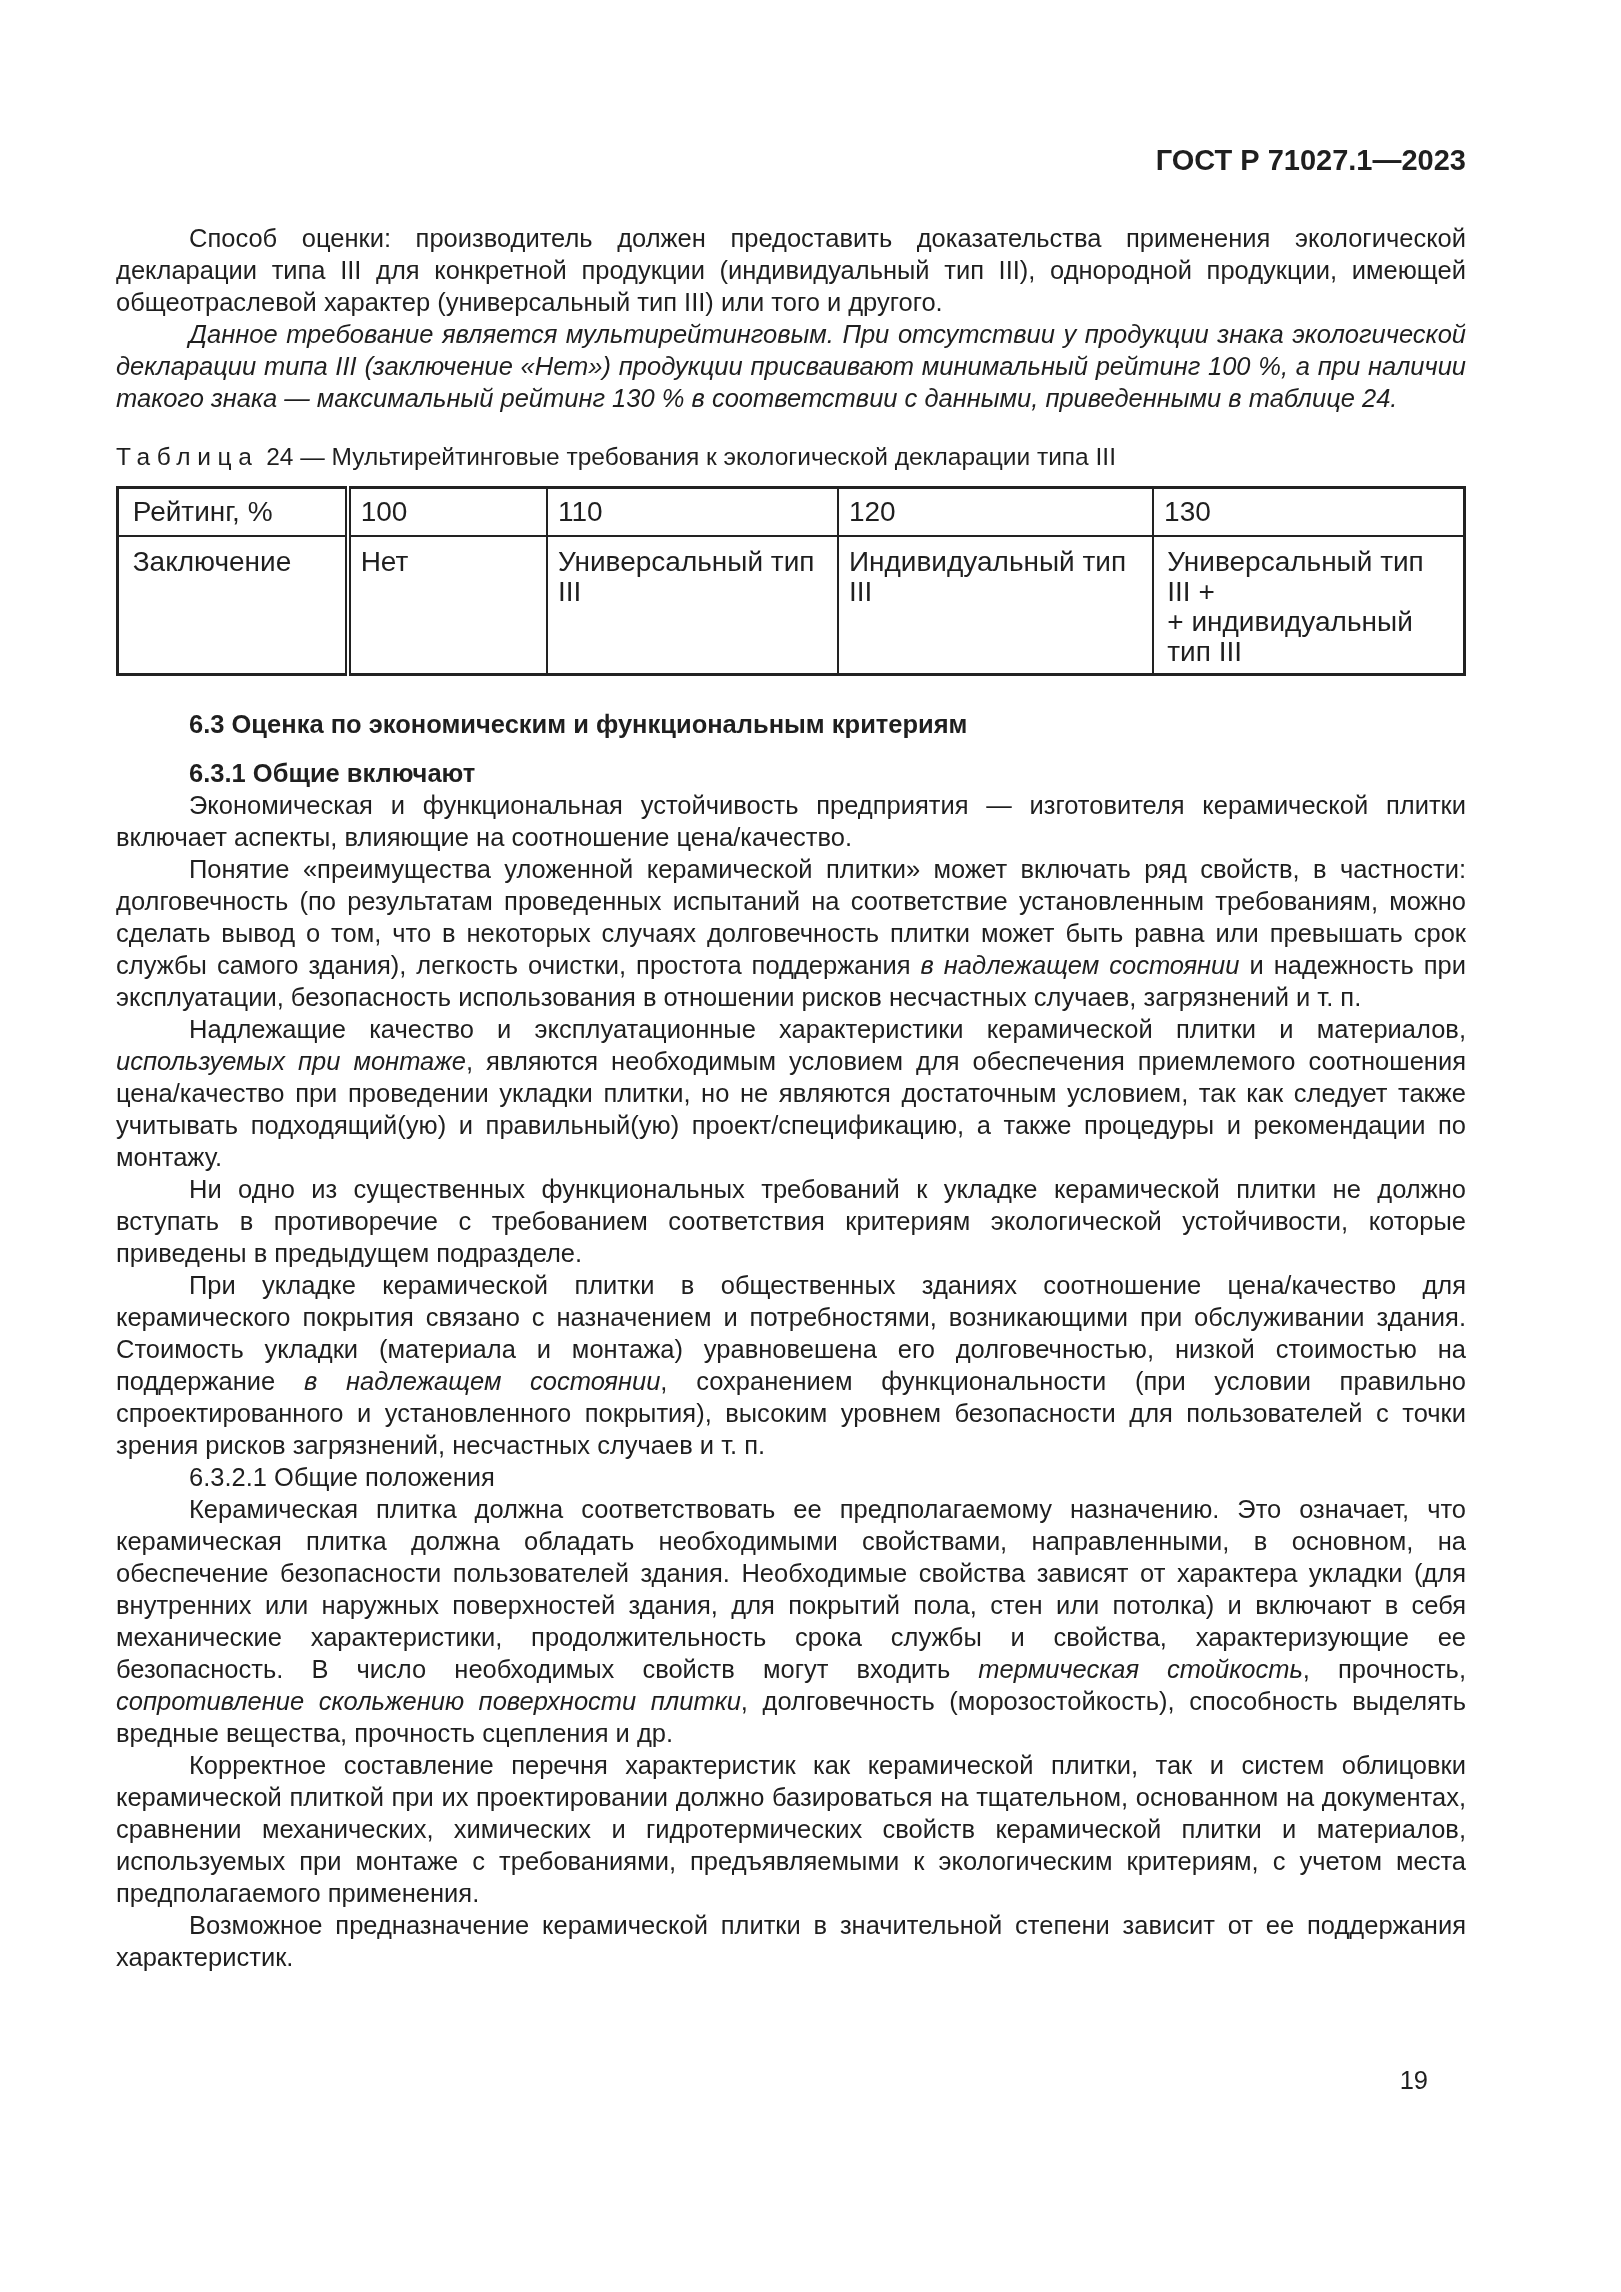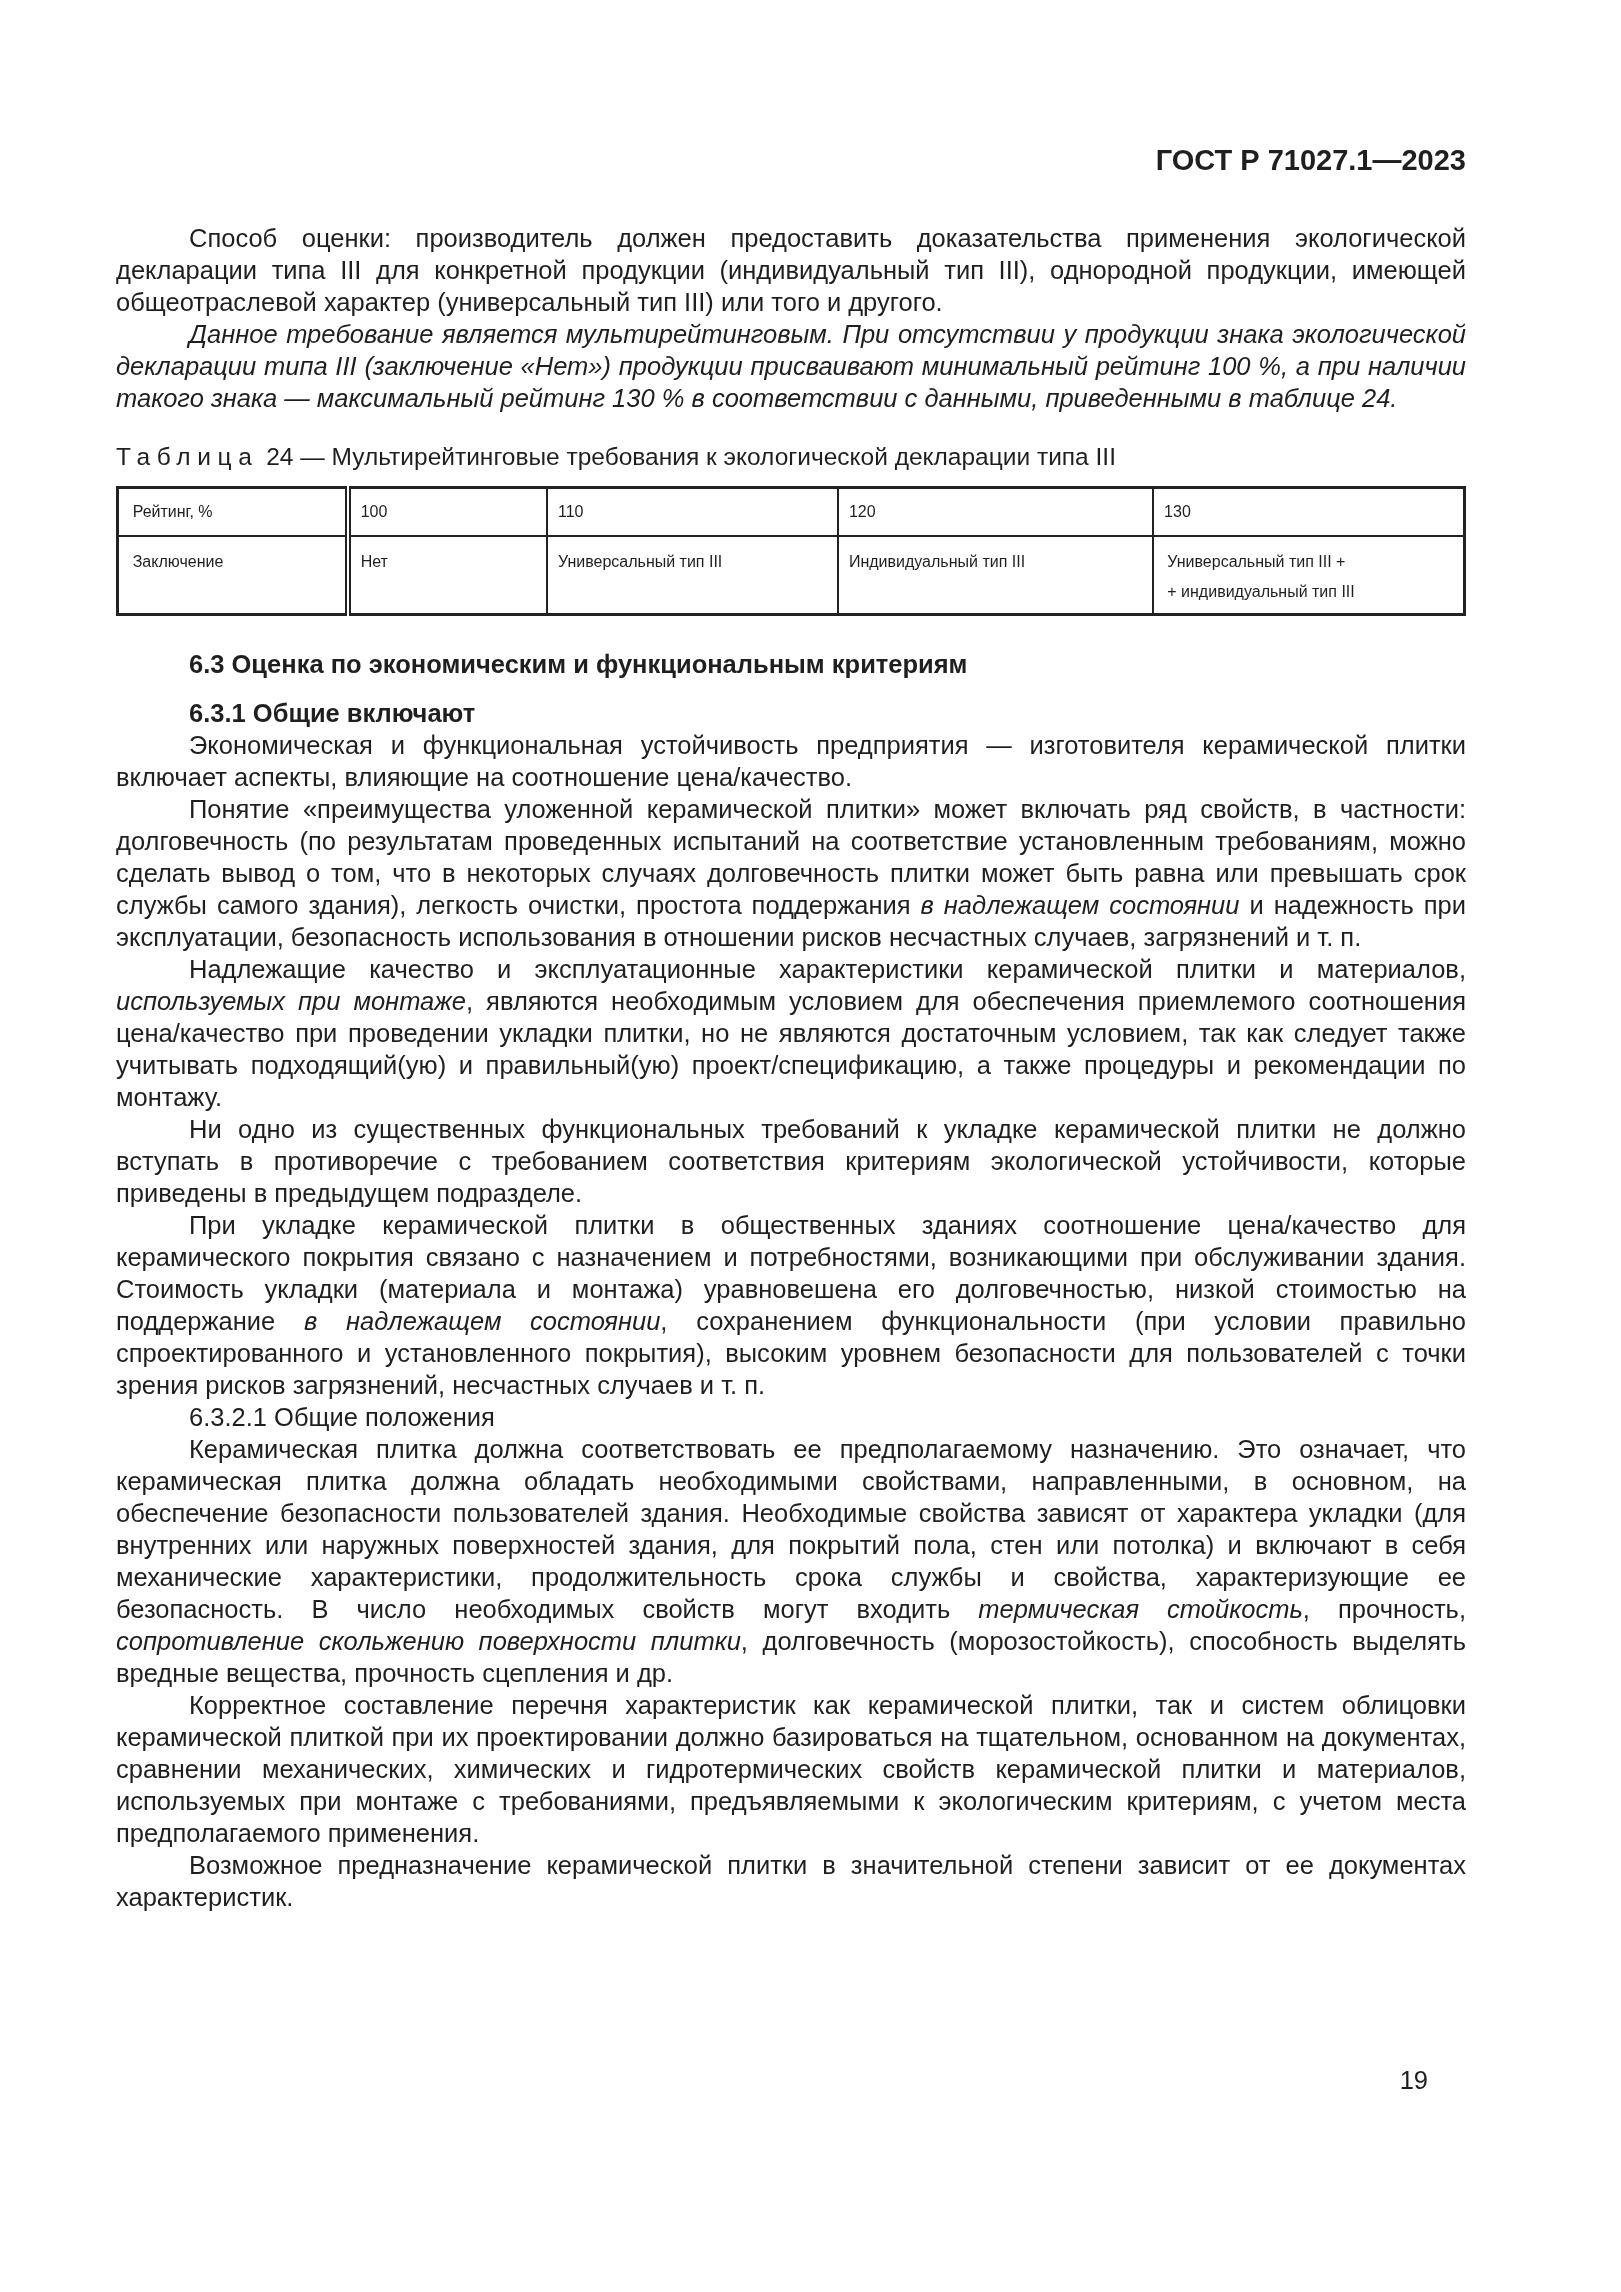--- a/index.html
+++ b/index.html
@@ -41,21 +41,21 @@
     font-size: 24.5px;
     line-height: 29px;
     text-align: left;
   }
   .caption-word { letter-spacing: 0.27em; }
   .caption-num { margin-left: 7.8px; }
   table.t24 {
     width: 100%;
     border-collapse: collapse;
     table-layout: fixed;
-    font-size: 16px;
+    font-size: 28px;
     line-height: 30px;
     border: 3.9px solid #222;
   }
   table.t24 td {
     border: 2px solid #222;
     padding: 5.9px 9.8px;
   }
   table.t24 tr.header-row td {
     height: 49px;
     vertical-align: middle;
@@ -146,18 +146,18 @@
 
   <p class="body"><span>При укладке керамической плитки в общественных зданиях соотношение цена/качество для керамического покрытия связано с назначением и потребностями, возникающими при обслуживании здания. Стоимость укладки (материала и монтажа) уравновешена его долговечностью, низкой стоимостью на поддержание </span><em>в надлежащем состоянии</em><span>, сохранением функциональности (при условии правильно спроектированного и установленного покрытия), высоким уровнем безопасности для пользователей с точки зрения рисков загрязнений, несчастных случаев и т. п.</span></p>
 
 
   <h4 class="h h-6321">6.3.2.1 Общие положения</h4>
 
   <p class="body"><span>Керамическая плитка должна соответствовать ее предполагаемому назначению. Это означает, что керамическая плитка должна обладать необходимыми свойствами, направленными, в основном, на обеспечение безопасности пользователей здания. Необходимые свойства зависят от характера укладки (для внутренних или наружных поверхностей здания, для покрытий пола, стен или потолка) и включают в себя механические характеристики, продолжительность срока службы и свойства, характеризующие ее безопасность. В число необходимых свойств могут входить </span><em>термическая стойкость</em><span>, прочность, </span><em>сопротивление скольжению поверхности плитки</em><span>, долговечность (морозостойкость), способность выделять вредные вещества, прочность сцепления и др.</span></p>
 
   <p class="body">Корректное составление перечня характеристик как керамической плитки, так и систем облицовки керамической плиткой при их проектировании должно базироваться на тщательном, основанном на документах, сравнении механических, химических и гидротермических свойств керамической плитки и материалов, используемых при монтаже с требованиями, предъявляемыми к экологическим критериям, с учетом места предполагаемого применения.</p>
 
-  <p class="body">Возможное предназначение керамической плитки в значительной степени зависит от ее документах характеристик.</p>
+  <p class="body">Возможное предназначение керамической плитки в значительной степени зависит от ее поддержания характеристик.</p>
 
 </main>
 
 <div class="page-number">19</div>
 
 
 </body></html>

